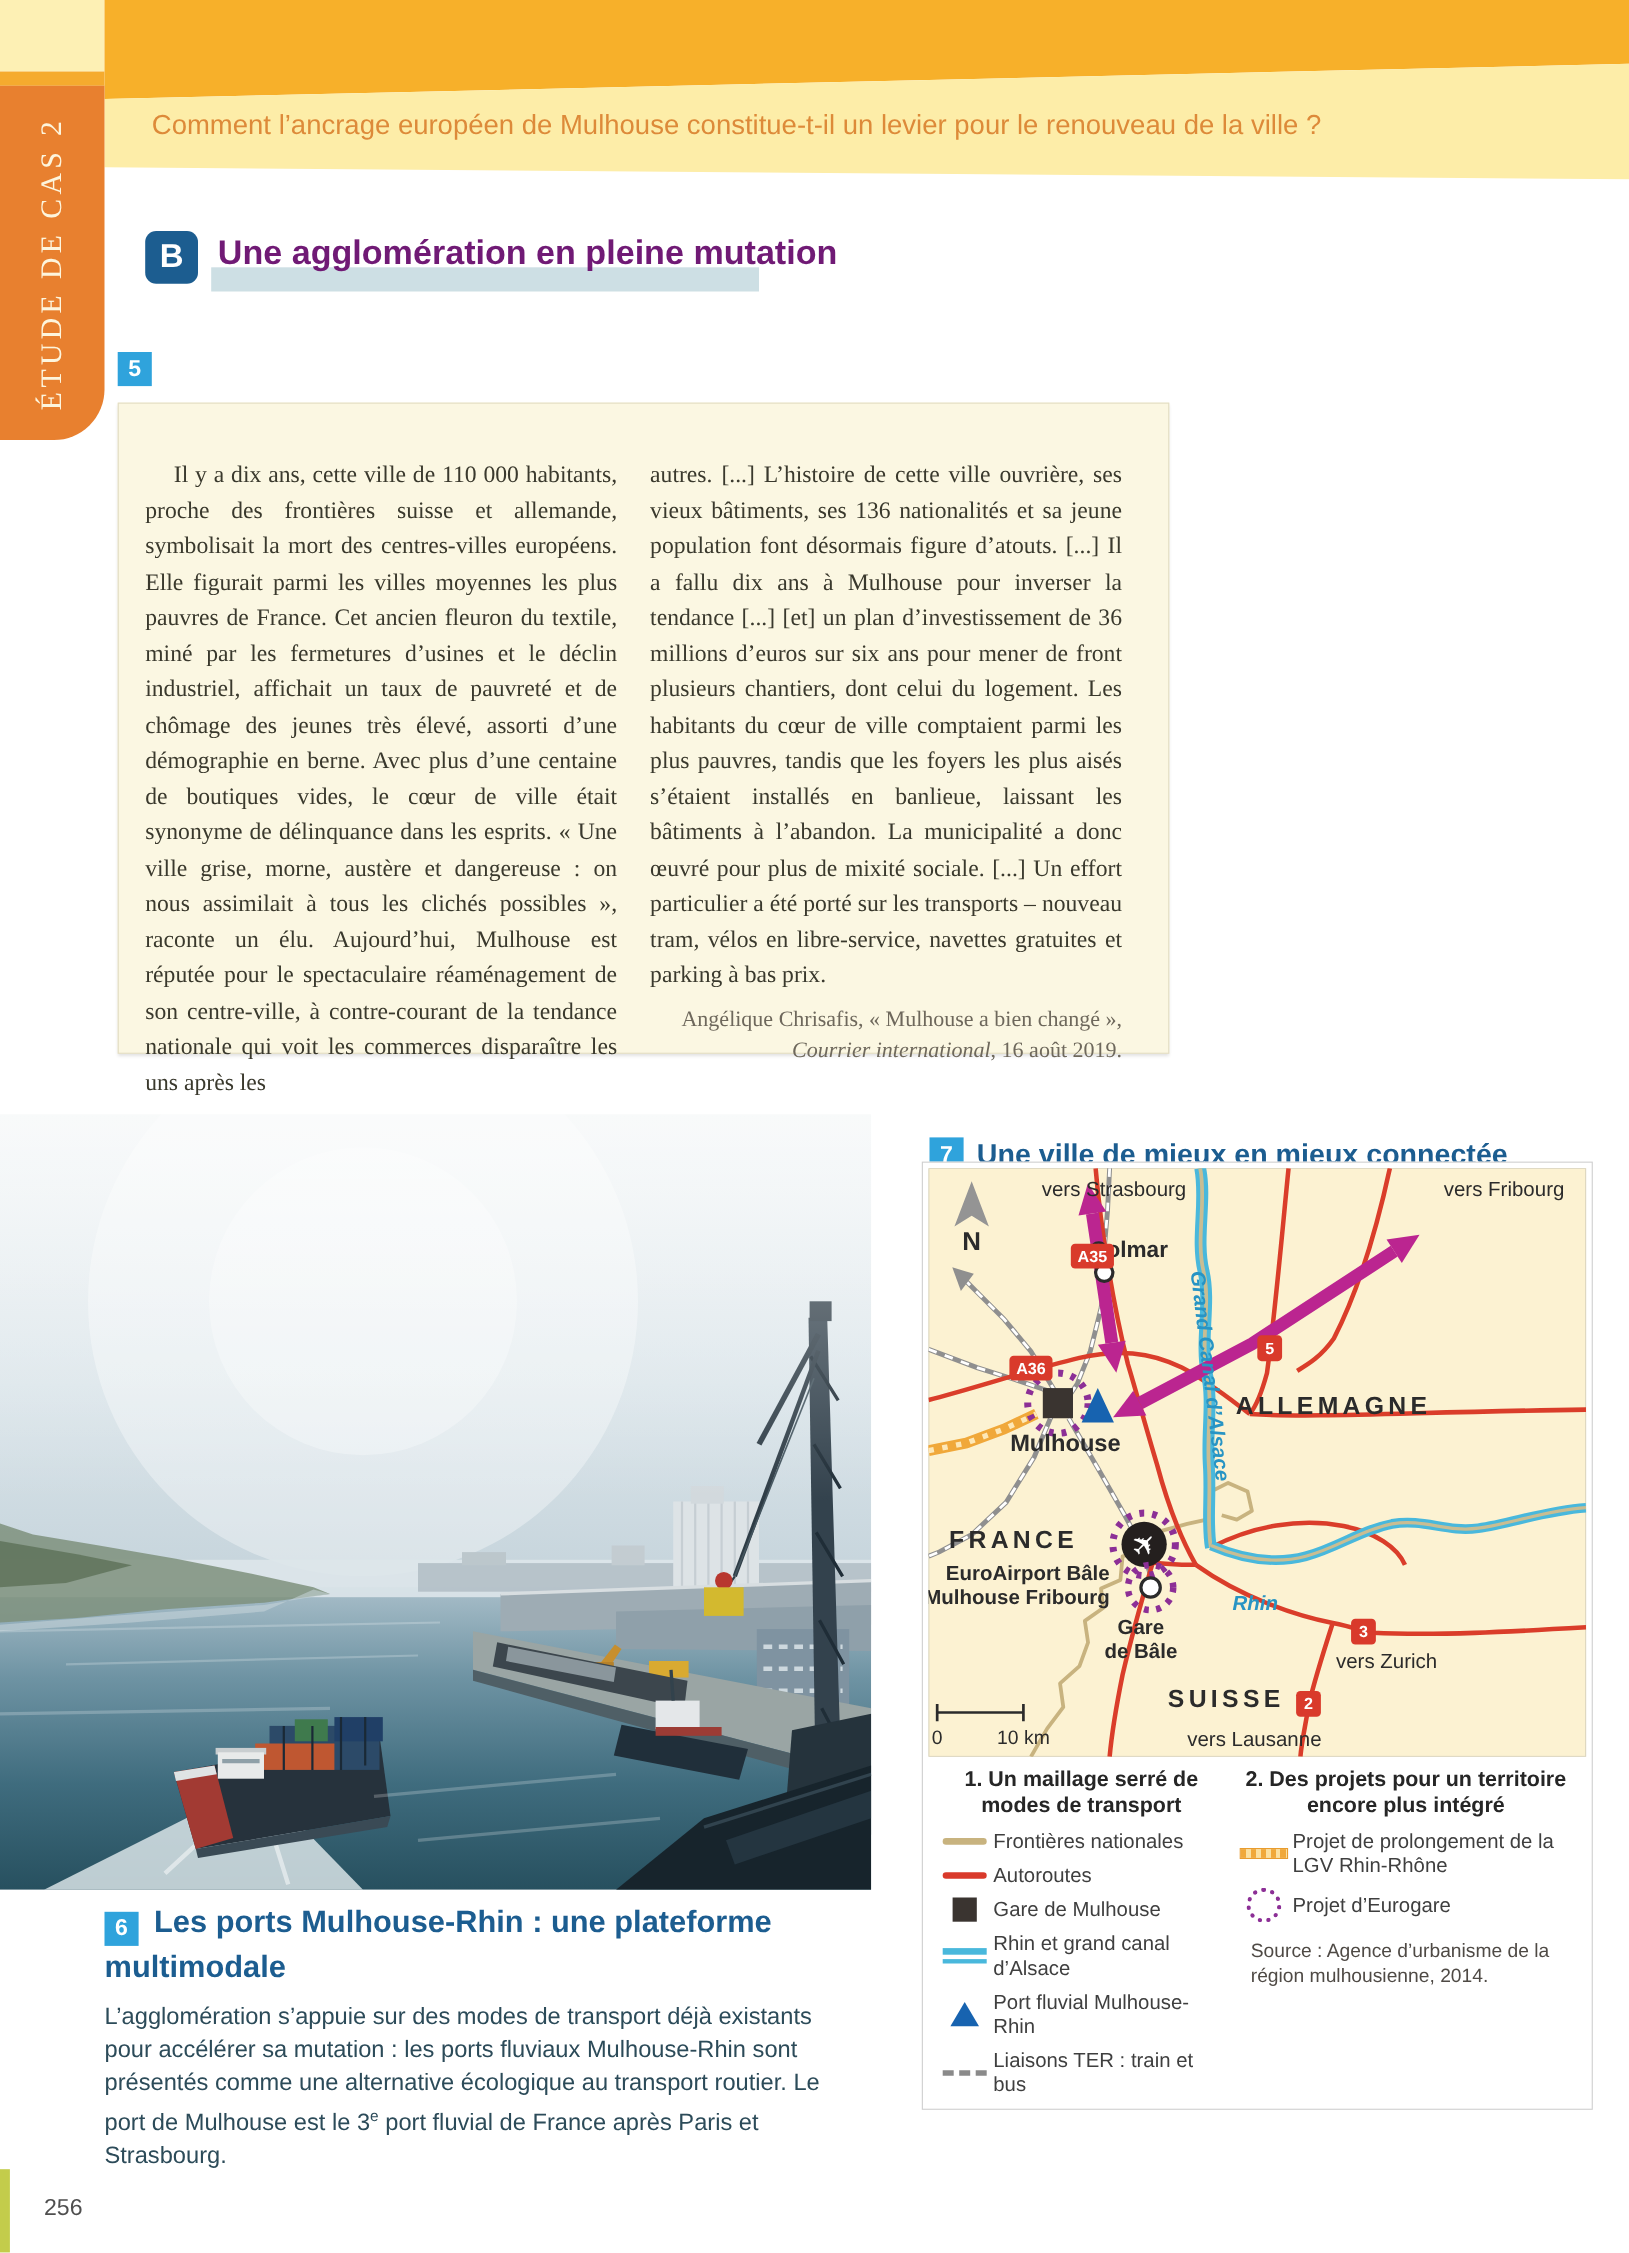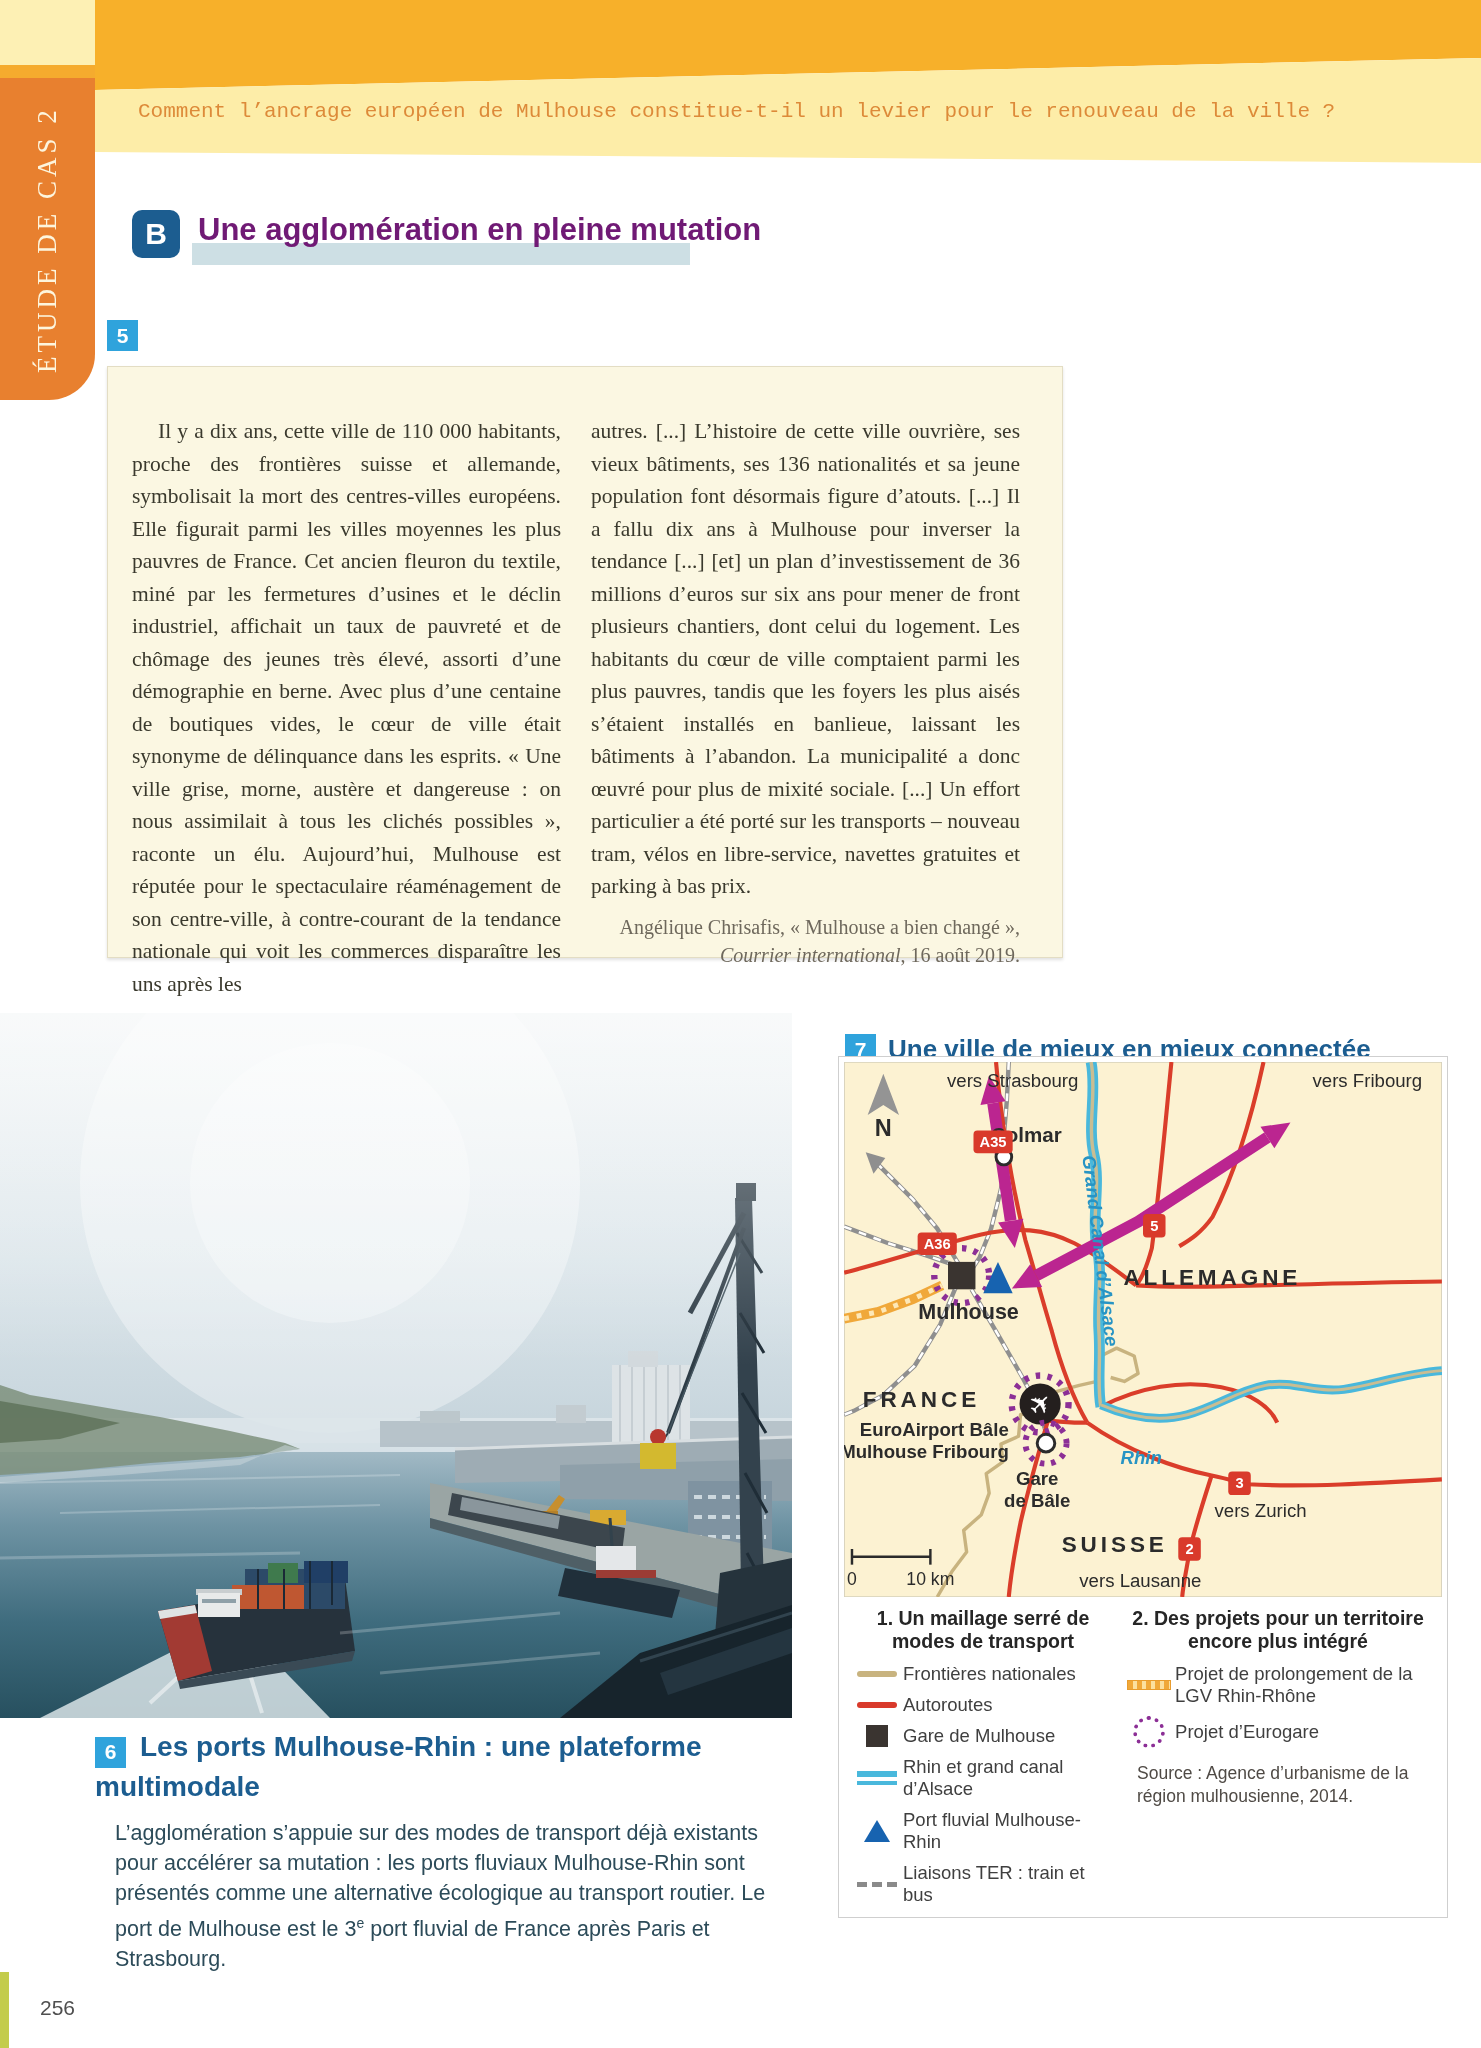--- a/index.html
+++ b/index.html
@@ -3,21 +3,21 @@
 <meta charset="utf-8">
 <style>
   html,body{margin:0;padding:0;background:#ffffff;}
   #page{position:relative;width:1481px;height:2048px;background:#ffffff;overflow:hidden;
         font-family:"Liberation Sans",sans-serif;}
   .abs{position:absolute;}
 
   
   #banner-svg{position:absolute;left:0;top:0;}
   #question{position:absolute;left:138px;top:100px;width:1300px;
-    font-family:Liberation Mono, monospace;font-size:21px;color:#dd8a39;}
+    font-family:Liberation Sans, sans-serif;font-size:25px;color:#dd8a39;}
   
   #side-tab{position:absolute;left:0;top:78px;width:95px;height:322px;background:#e8802f;
     border-bottom-right-radius:46px;display:flex;align-items:center;justify-content:center;}
   #side-tab span{transform:rotate(-90deg);white-space:nowrap;color:#fdf5dd;
     font-family:"Liberation Serif",serif;font-size:27px;letter-spacing:4px;}
 
   
   .num-sq{position:absolute;display:flex;align-items:center;justify-content:center;
     color:#fff;font-weight:bold;}
   #b-square{left:132px;top:210px;width:48px;height:48px;background:#1c5d90;border-radius:10px;font-size:30px;}
@@ -66,21 +66,21 @@
   .sym-euro{width:24px;height:24px;border:4.5px dotted #8c2f96;border-radius:50%;}
   #source{margin-top:14px;margin-left:14px;font-size:17.5px;line-height:23px;color:#4f4a45;}
 
   
   #d6-block{position:absolute;left:95px;top:1728px;width:650px;}
   #d6-square{position:relative;display:inline-flex;width:31px;height:31px;background:#2fa3dc;
     color:#fff;font-weight:bold;font-size:21px;align-items:center;justify-content:center;
     margin-right:14px;vertical-align:-3px;}
   #d6-title{font-size:28px;font-weight:bold;color:#1c5d90;line-height:37px;}
   #d6-body{position:absolute;left:95px;top:1818px;width:690px;font-size:21.5px;line-height:30px;
-    color:#2c4b59;margin-left:20px;}
+    color:#2c4b59;}
   #d6-body sup{font-size:14px;}
 
   
   #foot-bar{position:absolute;left:0;top:1972px;width:9px;height:76px;background:#c3cc4b;}
   #page-num{position:absolute;left:40px;top:1996px;font-size:21px;color:#4f4f4f;}
 
   
   .mt{font-family:"Liberation Sans",sans-serif;fill:#2b2b2b;}
   .mt-b{font-weight:bold;}
   .mt-reg{font-weight:bold;letter-spacing:4px;font-size:23px;}

